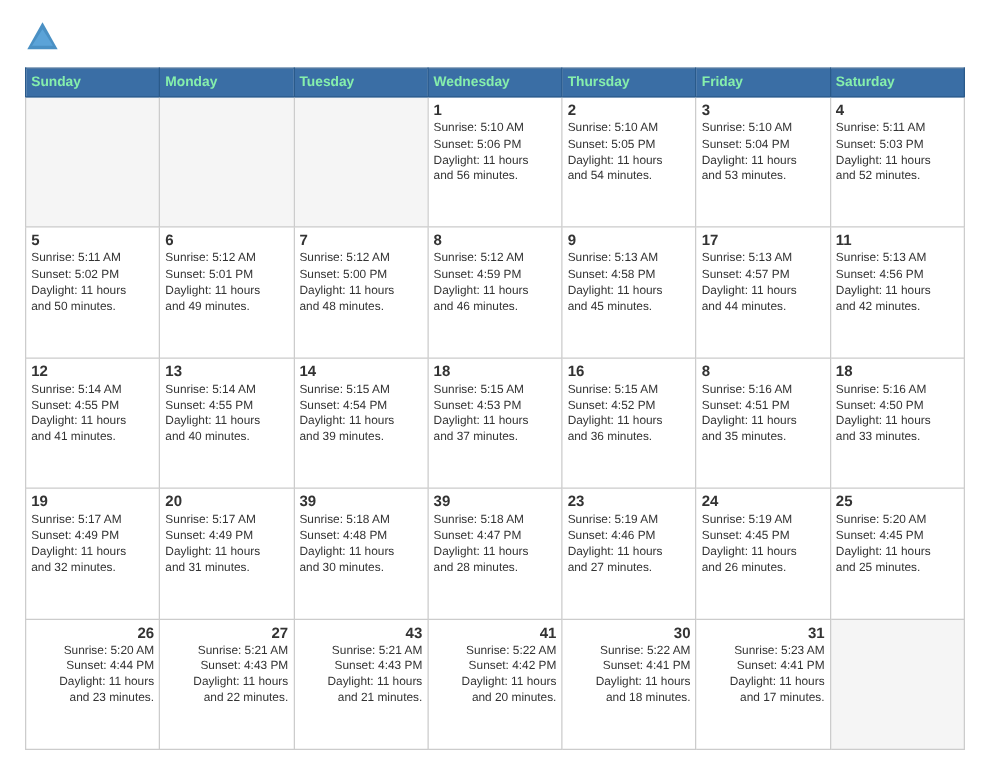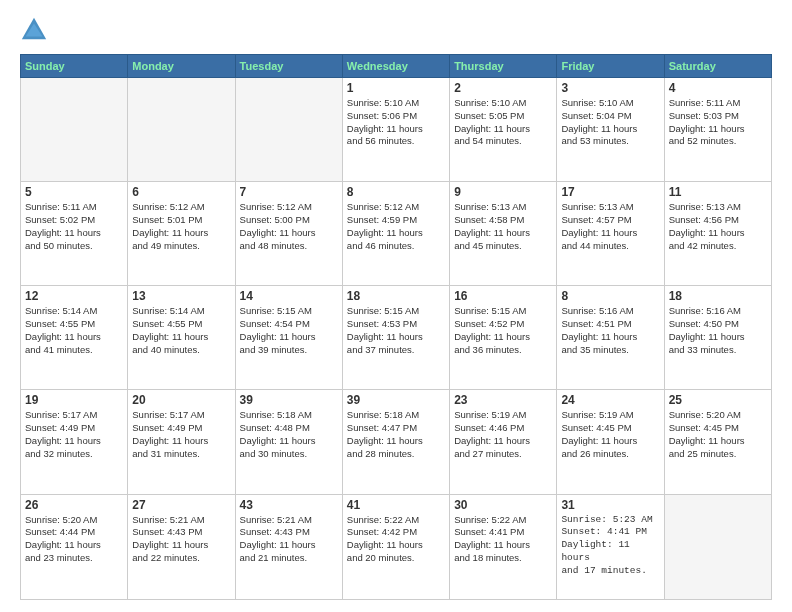--- a/index.html
+++ b/index.html
@@ -77,20 +77,21 @@
       font-size: 10px;
       color: #333;
       background: #fff;
       height: 86px;
     }
     .calendar td.empty {
       background: #f5f5f5;
     }
     .calendar tr:last-child td {
       height: 86px;
+      text-align: right;
     }
     .day-num {
       font-size: 12px;
       font-weight: bold;
       margin-bottom: 2px;
     }
     .day-info {
       font-size: 9.5px;
       line-height: 1.35;
       color: #333;
@@ -347,21 +348,21 @@
           </td>
           <td>
             <div class="day-num">30</div>
             <div class="day-info" style="white-space: pre-line;">Sunrise: 5:22 AM
 Sunset: 4:41 PM
 Daylight: 11 hours
 and 18 minutes.</div>
           </td>
           <td>
             <div class="day-num">31</div>
-            <div class="day-info" style="white-space: pre-line; font-family: Liberation Mono, monospace;">Sunrise: 5:23 AM
+            <div class="day-info" style="white-space: pre-line;">Sunrise: 5:23 AM
 Sunset: 4:41 PM
 Daylight: 11 hours
 and 17 minutes.</div>
           </td>
           <td class="empty"></td>
         </tr>
       </tbody>
   </table>
 </div>
 

